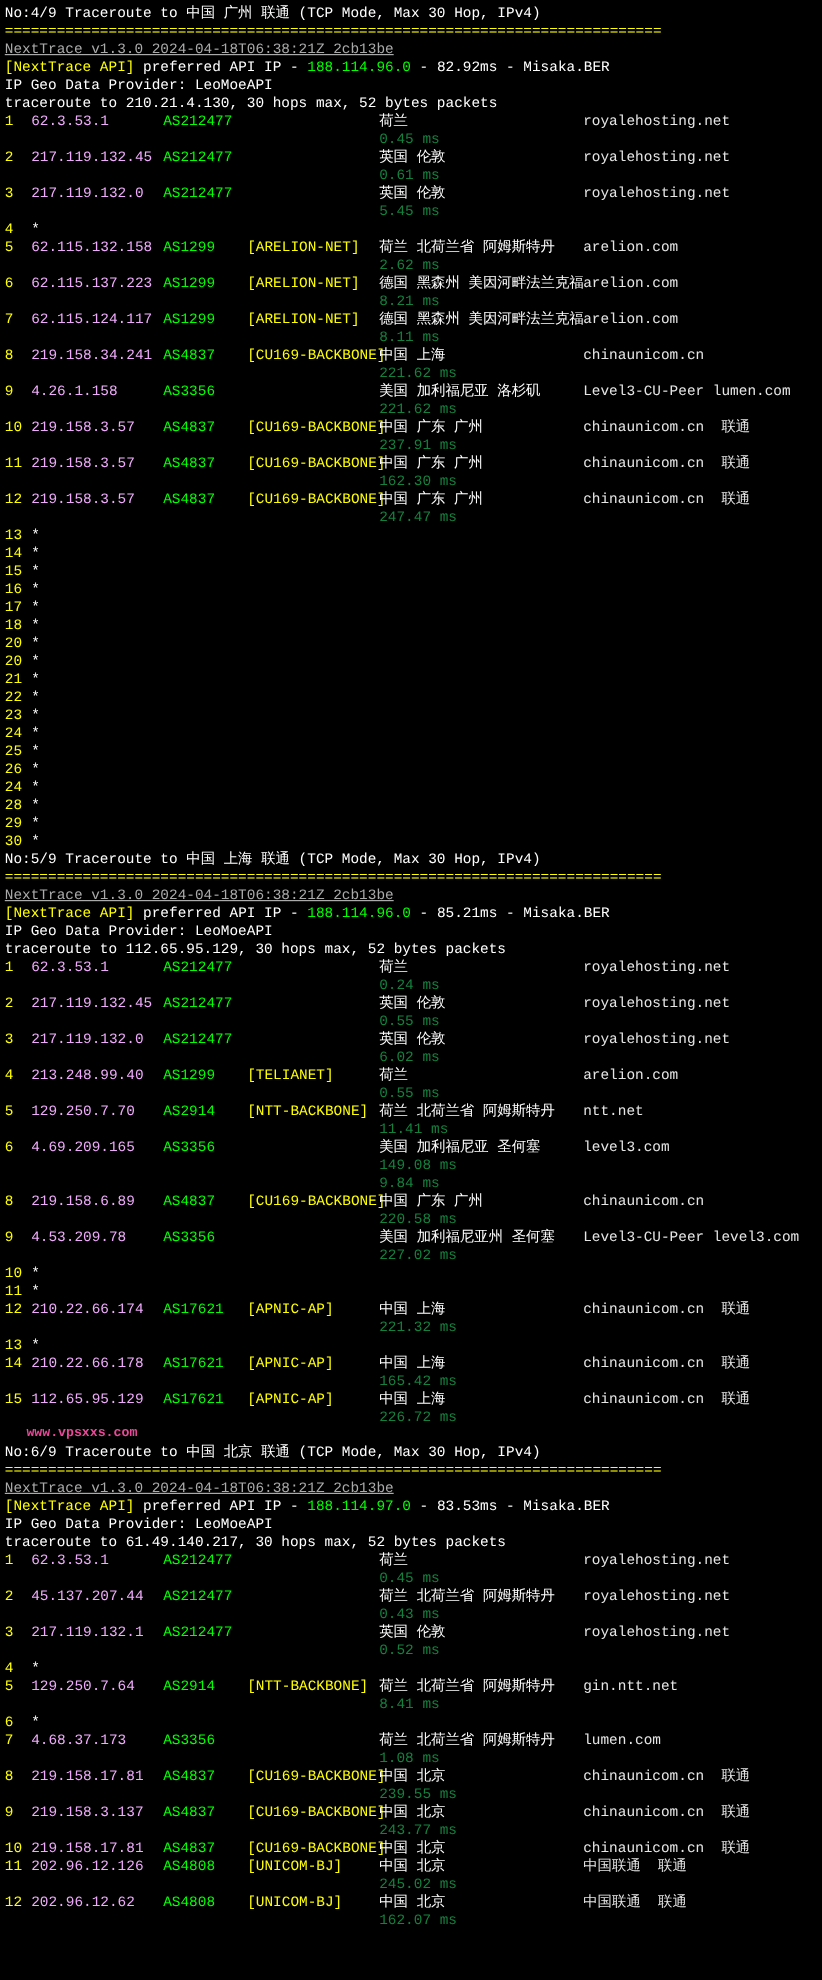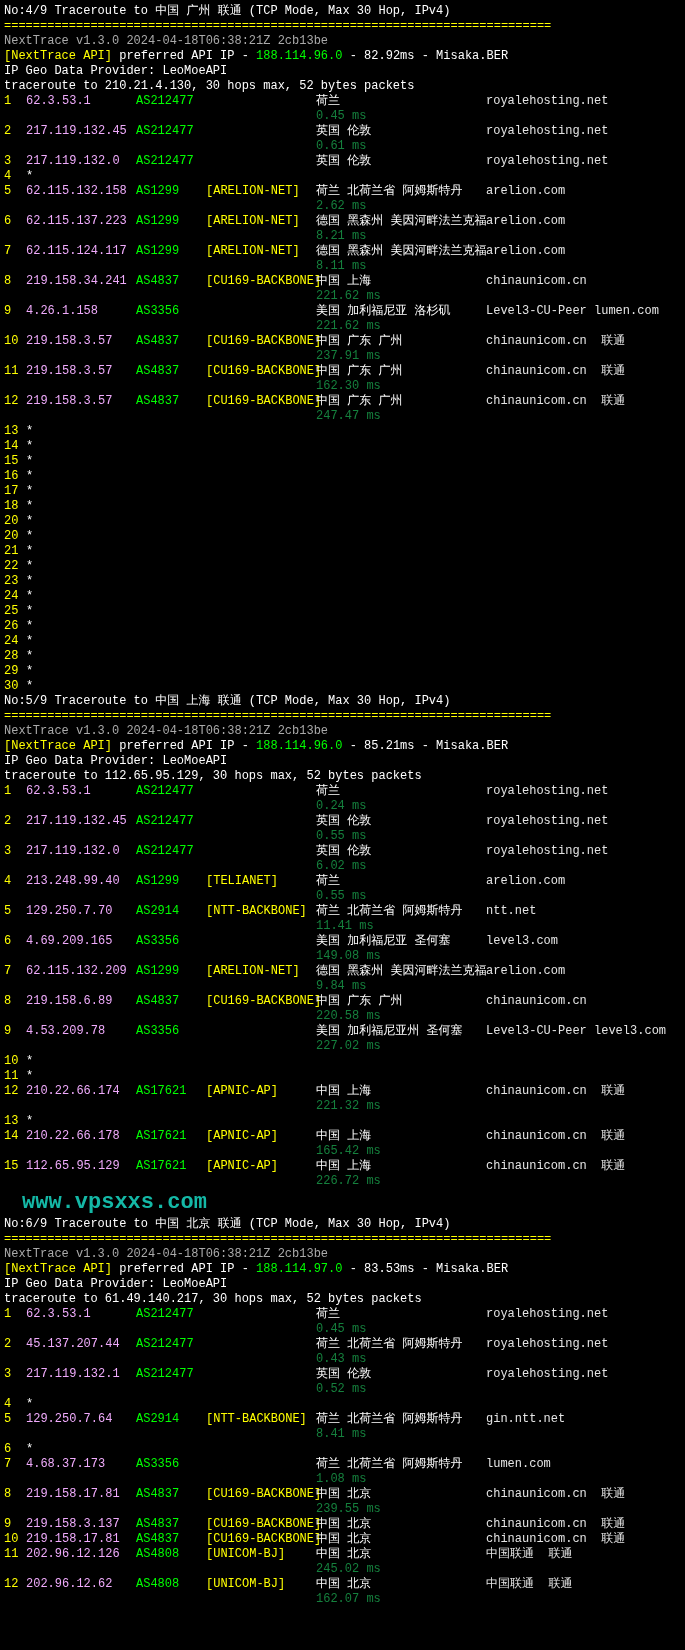--- a/index.html
+++ b/index.html
@@ -7,49 +7,50 @@
     color: #ccc;
     font-family: "Consolas", "Courier New", monospace;
     font-size: 12px;
     line-height: 1.25;
     margin: 0;
     padding: 4px;
     width: 685px;
     box-sizing: border-box;
   }
   .white  { color: #fff; }
-  .gray   { color: #aaa; }
+  .gray   { color: #aaa; text-decoration: underline; }
   .green  { color: #00ff00; }
   .yellow { color: #ffff00; }
   .sep    { color: #ffff00; }
   .row { white-space: pre; }
   .hopnum { display:inline-block; width: 22px; color:#ffff00; vertical-align:top;}
   .ip     { display:inline-block; width: 110px; color:#f0abfc; vertical-align:top;}
   .asn    { display:inline-block; width: 70px; color:#00ff00; vertical-align:top;}
   .net    { display:inline-block; width: 110px; color:#ffff00; vertical-align:top;}
   .geo    { display:inline-block; width: 170px; color:#fff; vertical-align:top;}
   .host   { display:inline-block; color:#e5e5e5; vertical-align:top;}
   .ms-line { padding-left: 312px; color:#15803d; }
-  .watermark { color:#14b8a6; font-size:22px; font-weight:bold; padding-left:18px; }
+  .watermark { color:#ec4899; font-size:11px; font-weight:bold; padding-left:18px; }
 </style>
 </head>
 <body>
 
 <div id="root">
     <div class="row white">No:4/9 Traceroute to 中国 广州 联通 (TCP Mode, Max 30 Hop, IPv4)</div>
     <div class="row sep">============================================================================</div>
     <div class="row gray">NextTrace v1.3.0 2024-04-18T06:38:21Z 2cb13be</div>
     <div class="row"><span class="yellow">[NextTrace API]</span><span class="white"> preferred API IP - </span><span class="green">188.114.96.0</span><span class="white"> - 82.92ms - Misaka.BER</span></div>
     <div class="row white">IP Geo Data Provider: LeoMoeAPI</div>
     <div class="row white">traceroute to 210.21.4.130, 30 hops max, 52 bytes packets</div>
     <div class="row"><span class="hopnum">1</span><span class="ip">62.3.53.1</span><span class="asn">AS212477</span><span class="net"></span><span class="geo">荷兰</span><span class="host">royalehosting.net</span></div>
     <div class="row ms-line">0.45 ms</div>
     <div class="row"><span class="hopnum">2</span><span class="ip">217.119.132.45</span><span class="asn">AS212477</span><span class="net"></span><span class="geo">英国 伦敦</span><span class="host">royalehosting.net</span></div>
     <div class="row ms-line">0.61 ms</div>
     <div class="row"><span class="hopnum">3</span><span class="ip">217.119.132.0</span><span class="asn">AS212477</span><span class="net"></span><span class="geo">英国 伦敦</span><span class="host">royalehosting.net</span></div>
+    <div class="row ms-line">5.45 ms</div>
     <div class="row"><span class="hopnum">4</span><span class="white">*</span></div>
     <div class="row"><span class="hopnum">5</span><span class="ip">62.115.132.158</span><span class="asn">AS1299</span><span class="net">[ARELION-NET]</span><span class="geo">荷兰 北荷兰省 阿姆斯特丹</span><span class="host">arelion.com</span></div>
     <div class="row ms-line">2.62 ms</div>
     <div class="row"><span class="hopnum">6</span><span class="ip">62.115.137.223</span><span class="asn">AS1299</span><span class="net">[ARELION-NET]</span><span class="geo">德国 黑森州 美因河畔法兰克福</span><span class="host">arelion.com</span></div>
     <div class="row ms-line">8.21 ms</div>
     <div class="row"><span class="hopnum">7</span><span class="ip">62.115.124.117</span><span class="asn">AS1299</span><span class="net">[ARELION-NET]</span><span class="geo">德国 黑森州 美因河畔法兰克福</span><span class="host">arelion.com</span></div>
     <div class="row ms-line">8.11 ms</div>
     <div class="row"><span class="hopnum">8</span><span class="ip">219.158.34.241</span><span class="asn">AS4837</span><span class="net">[CU169-BACKBONE]</span><span class="geo">中国 上海</span><span class="host">chinaunicom.cn</span></div>
     <div class="row ms-line">221.62 ms</div>
     <div class="row"><span class="hopnum">9</span><span class="ip">4.26.1.158</span><span class="asn">AS3356</span><span class="net"></span><span class="geo">美国 加利福尼亚 洛杉矶</span><span class="host">Level3-CU-Peer lumen.com</span></div>
@@ -90,21 +91,20 @@
     <div class="row"><span class="hopnum">2</span><span class="ip">217.119.132.45</span><span class="asn">AS212477</span><span class="net"></span><span class="geo">英国 伦敦</span><span class="host">royalehosting.net</span></div>
     <div class="row ms-line">0.55 ms</div>
     <div class="row"><span class="hopnum">3</span><span class="ip">217.119.132.0</span><span class="asn">AS212477</span><span class="net"></span><span class="geo">英国 伦敦</span><span class="host">royalehosting.net</span></div>
     <div class="row ms-line">6.02 ms</div>
     <div class="row"><span class="hopnum">4</span><span class="ip">213.248.99.40</span><span class="asn">AS1299</span><span class="net">[TELIANET]</span><span class="geo">荷兰</span><span class="host">arelion.com</span></div>
     <div class="row ms-line">0.55 ms</div>
     <div class="row"><span class="hopnum">5</span><span class="ip">129.250.7.70</span><span class="asn">AS2914</span><span class="net">[NTT-BACKBONE]</span><span class="geo">荷兰 北荷兰省 阿姆斯特丹</span><span class="host">ntt.net</span></div>
     <div class="row ms-line">11.41 ms</div>
     <div class="row"><span class="hopnum">6</span><span class="ip">4.69.209.165</span><span class="asn">AS3356</span><span class="net"></span><span class="geo">美国 加利福尼亚 圣何塞</span><span class="host">level3.com</span></div>
     <div class="row ms-line">149.08 ms</div>
-    <div class="row"><span class="hopnum">7</span><span class="ip">62.115.132.209</span><span class="asn">AS1299</span><span class="net">[ARELION-NET]</span><span class="geo">德国 黑森州 美因河畔法兰克福</span><span class="host">arelion.com</span></div>
     <div class="row ms-line">9.84 ms</div>
     <div class="row"><span class="hopnum">8</span><span class="ip">219.158.6.89</span><span class="asn">AS4837</span><span class="net">[CU169-BACKBONE]</span><span class="geo">中国 广东 广州</span><span class="host">chinaunicom.cn</span></div>
     <div class="row ms-line">220.58 ms</div>
     <div class="row"><span class="hopnum">9</span><span class="ip">4.53.209.78</span><span class="asn">AS3356</span><span class="net"></span><span class="geo">美国 加利福尼亚州 圣何塞</span><span class="host">Level3-CU-Peer level3.com</span></div>
     <div class="row ms-line">227.02 ms</div>
     <div class="row"><span class="hopnum">10</span><span class="white">*</span></div>
     <div class="row"><span class="hopnum">11</span><span class="white">*</span></div>
     <div class="row"><span class="hopnum">12</span><span class="ip">210.22.66.174</span><span class="asn">AS17621</span><span class="net">[APNIC-AP]</span><span class="geo">中国 上海</span><span class="host">chinaunicom.cn  联通</span></div>
     <div class="row ms-line">221.32 ms</div>
     <div class="row"><span class="hopnum">13</span><span class="white">*</span></div>
@@ -128,19 +128,20 @@
     <div class="row ms-line">0.52 ms</div>
     <div class="row"><span class="hopnum">4</span><span class="white">*</span></div>
     <div class="row"><span class="hopnum">5</span><span class="ip">129.250.7.64</span><span class="asn">AS2914</span><span class="net">[NTT-BACKBONE]</span><span class="geo">荷兰 北荷兰省 阿姆斯特丹</span><span class="host">gin.ntt.net</span></div>
     <div class="row ms-line">8.41 ms</div>
     <div class="row"><span class="hopnum">6</span><span class="white">*</span></div>
     <div class="row"><span class="hopnum">7</span><span class="ip">4.68.37.173</span><span class="asn">AS3356</span><span class="net"></span><span class="geo">荷兰 北荷兰省 阿姆斯特丹</span><span class="host">lumen.com</span></div>
     <div class="row ms-line">1.08 ms</div>
     <div class="row"><span class="hopnum">8</span><span class="ip">219.158.17.81</span><span class="asn">AS4837</span><span class="net">[CU169-BACKBONE]</span><span class="geo">中国 北京</span><span class="host">chinaunicom.cn  联通</span></div>
     <div class="row ms-line">239.55 ms</div>
     <div class="row"><span class="hopnum">9</span><span class="ip">219.158.3.137</span><span class="asn">AS4837</span><span class="net">[CU169-BACKBONE]</span><span class="geo">中国 北京</span><span class="host">chinaunicom.cn  联通</span></div>
+    <div class="row ms-line">243.77 ms</div>
     <div class="row"><span class="hopnum">10</span><span class="ip">219.158.17.81</span><span class="asn">AS4837</span><span class="net">[CU169-BACKBONE]</span><span class="geo">中国 北京</span><span class="host">chinaunicom.cn  联通</span></div>
     <div class="row"><span class="hopnum">11</span><span class="ip">202.96.12.126</span><span class="asn">AS4808</span><span class="net">[UNICOM-BJ]</span><span class="geo">中国 北京</span><span class="host">中国联通  联通</span></div>
     <div class="row ms-line">245.02 ms</div>
     <div class="row"><span class="hopnum">12</span><span class="ip">202.96.12.62</span><span class="asn">AS4808</span><span class="net">[UNICOM-BJ]</span><span class="geo">中国 北京</span><span class="host">中国联通  联通</span></div>
     <div class="row ms-line">162.07 ms</div>
     <div class="row"></div>
   </div>
 
 </body></html>

